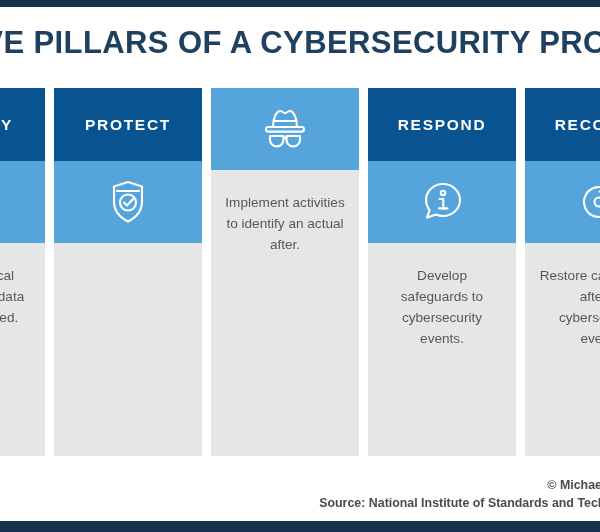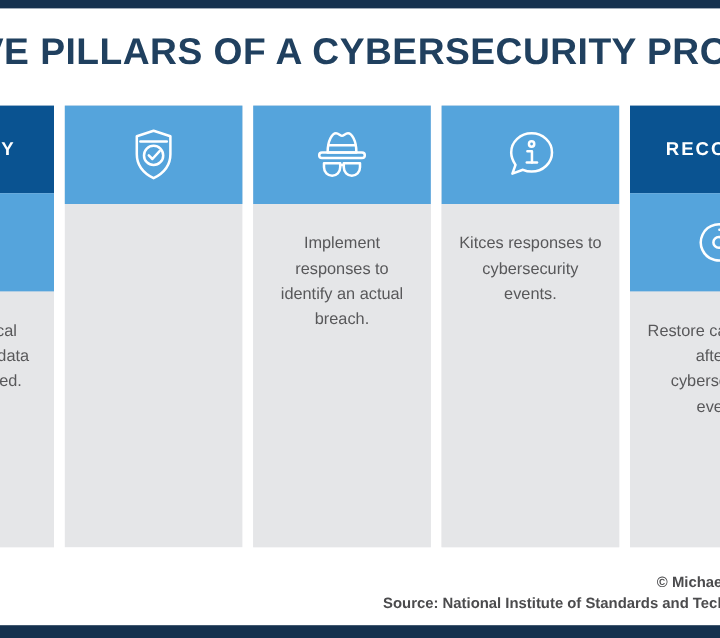--- a/index.html
+++ b/index.html
@@ -163,20 +163,23 @@
       </div>
       <div class="card-icon-band">
         
       </div>
       <div class="card-body">
         <div class="card-body-text">Identify critical systems and data to be protected.</div>
       </div>
     </div>
 
     <div class="card">
+      <div class="card-head">
+        <div class="card-head-label">PROTECT</div>
+      </div>
       <div class="card-icon-band">
         <span>
           <svg width="48" height="48" viewBox="0 0 48 48" fill="none" stroke="#ffffff" stroke-width="2.1" stroke-linecap="round" stroke-linejoin="round">
             <path d="M24 4 L38 8.5 v15 c0 10 -7 16.5 -14 20 c-7 -3.5 -14 -10 -14 -20 v-15 z"></path>
             <path d="M13 13 h22"></path>
             <circle cx="24" cy="24.5" r="8"></circle>
             <path d="M20 24.5 l3 3 l6 -6.5"></path>
           </svg>
         </span>
       </div>
@@ -189,37 +192,40 @@
             <path d="M15 22 c0 -10 4 -16 7 -16 c2.2 0 3.5 2.2 5 2.2 c1.5 0 2.8 -2.2 5 -2.2 c3 0 7 6 7 16 z"></path>
             <path d="M16 16 h22"></path>
             <rect x="8" y="22" width="38" height="4.6" rx="2.3"></rect>
             <path d="M12 31 h13.5 v3.4 c0 4.2 -3 7 -6.7 7 c-3.7 0 -6.8 -2.8 -6.8 -7 z"></path>
             <path d="M28.5 31 H42 v3.4 c0 4.2 -3.1 7 -6.8 7 c-3.7 0 -6.7 -2.8 -6.7 -7 z"></path>
             <path d="M25.5 32.5 h3"></path>
           </svg>
         </span>
       </div>
       <div class="card-body">
-        <div class="card-body-text">Implement responses to identify an actual breach.</div>
-      </div>
-    </div>
-
-    <div class="card">
+        <div class="card-body-text">Implement activities to identify an actual after.</div>
+      </div>
+    </div>
+
+    <div class="card">
+      <div class="card-head">
+        <div class="card-head-label">RESPOND</div>
+      </div>
       <div class="card-icon-band">
         <span>
           <svg width="48" height="48" viewBox="0 0 48 48" fill="none" stroke="#ffffff" stroke-width="2.1" stroke-linecap="round" stroke-linejoin="round">
             <path d="M25 6 c9.4 0 17 7.2 17 16 c0 8.8 -7.6 16 -17 16 c-2.6 0 -5 -0.55 -7.2 -1.5 l-8.8 3.2 l2.6 -7.3 C9.8 29.6 8 26 8 22 C8 13.2 15.6 6 25 6 z"></path>
             <circle cx="25" cy="15" r="2.2"></circle>
             <path d="M21.5 21 h3.8 v9.4"></path>
             <path d="M21 30.4 h8.5"></path>
           </svg>
         </span>
       </div>
       <div class="card-body">
-        <div class="card-body-text">Kitces responses to cybersecurity events.</div>
+        <div class="card-body-text">Develop safeguards to cybersecurity events.</div>
       </div>
     </div>
 
     <div class="card">
       <div class="card-head">
         <div class="card-head-label">RECOVER</div>
       </div>
       <div class="card-icon-band">
         <span>
           <svg width="48" height="48" viewBox="0 0 48 48" fill="none" stroke="#ffffff" stroke-width="2.1" stroke-linecap="round" stroke-linejoin="round">

